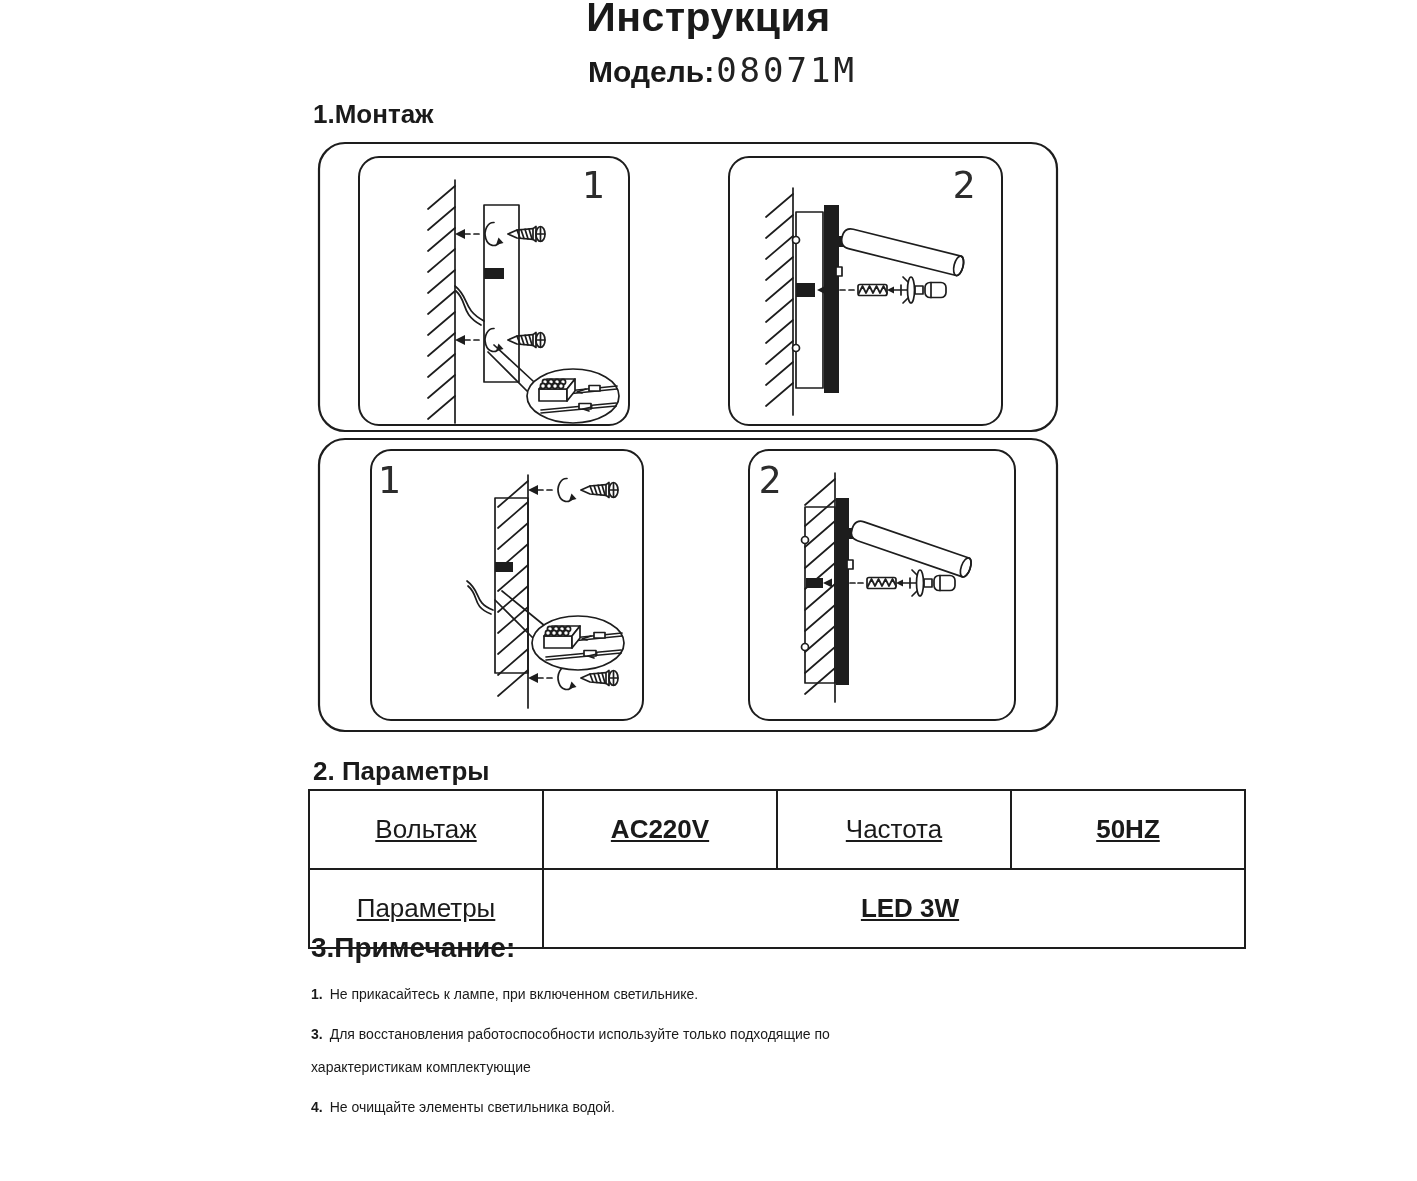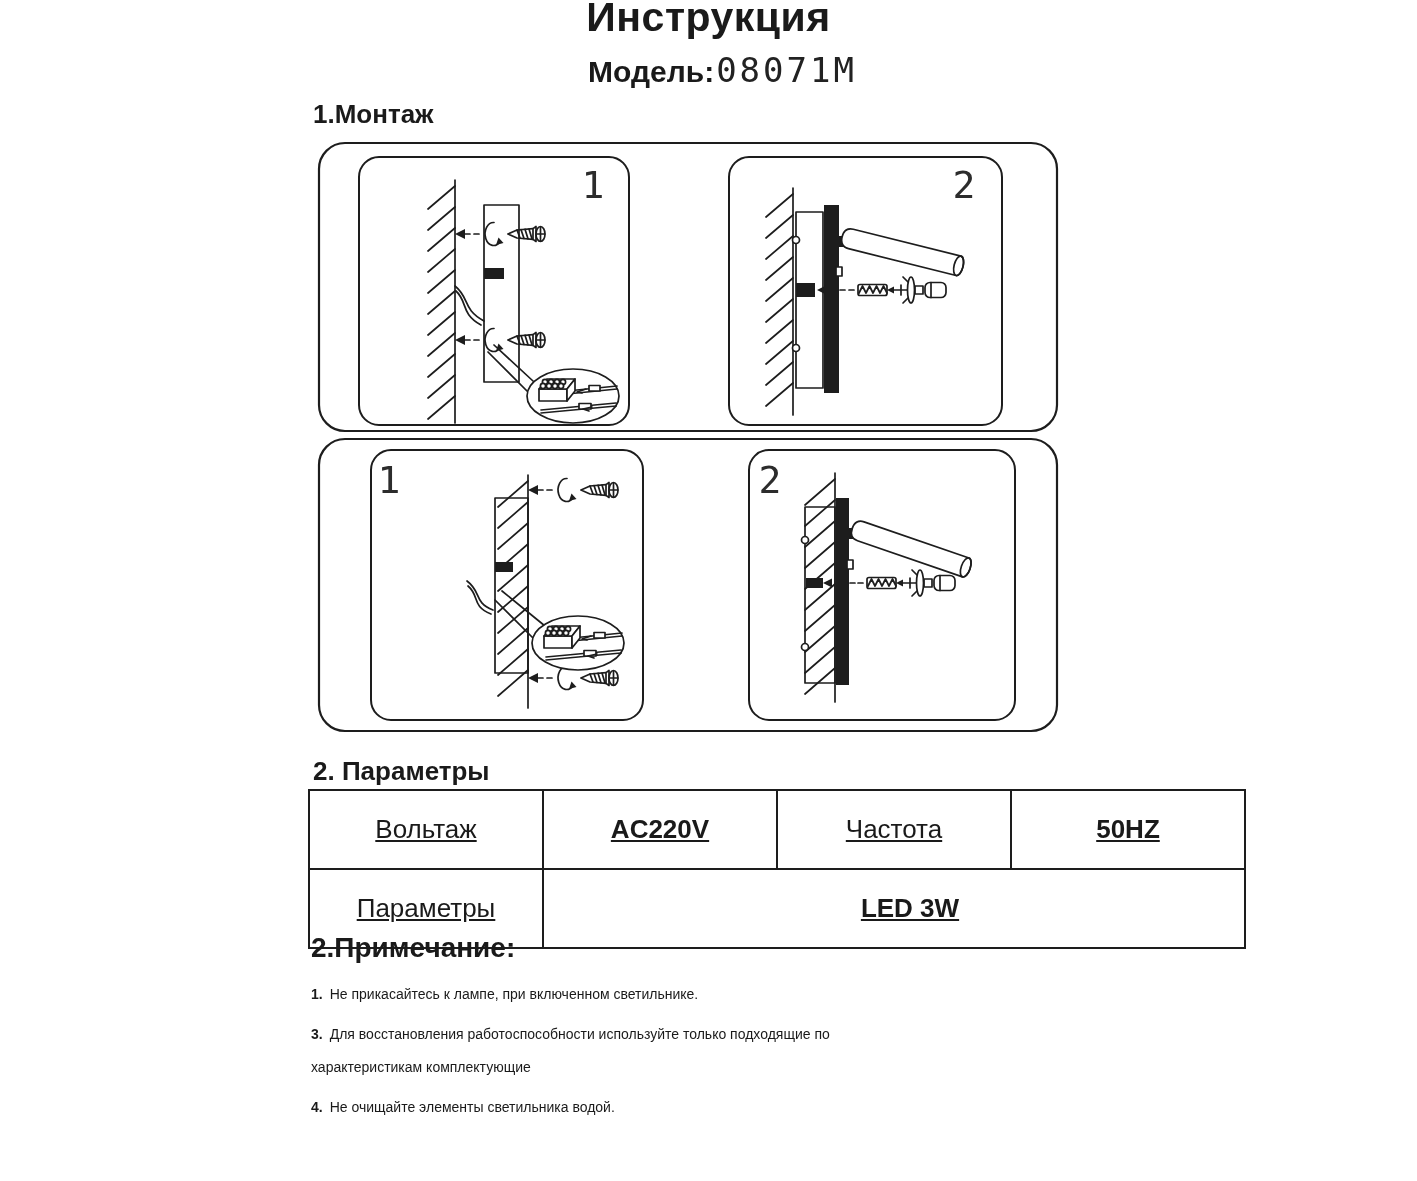--- a/index.html
+++ b/index.html
@@ -222,21 +222,21 @@
         <td>Частота</td>
         <td class="bold">50HZ</td>
       </tr>
       <tr>
         <td>Параметры</td>
         <td colspan="3" class="bold power-cell">LED 3W</td>
       </tr>
     </tbody>
   </table>
 
-  <div class="h-notes">2.Примечание:</div>
+  <div class="h-notes">3.Примечание:</div>
 
   <div class="notes">
     <p><b>1.</b><span class="note-text">Не прикасайтесь к лампе, при включенном светильнике.</span></p>
     <p><b>3.</b><span class="note-text">Для восстановления работоспособности используйте только подходящие по
 характеристикам комплектующие</span></p>
     <p><b>4.</b><span class="note-text">Не очищайте элементы светильника водой.</span></p>
   </div>
 
 </div>
 

